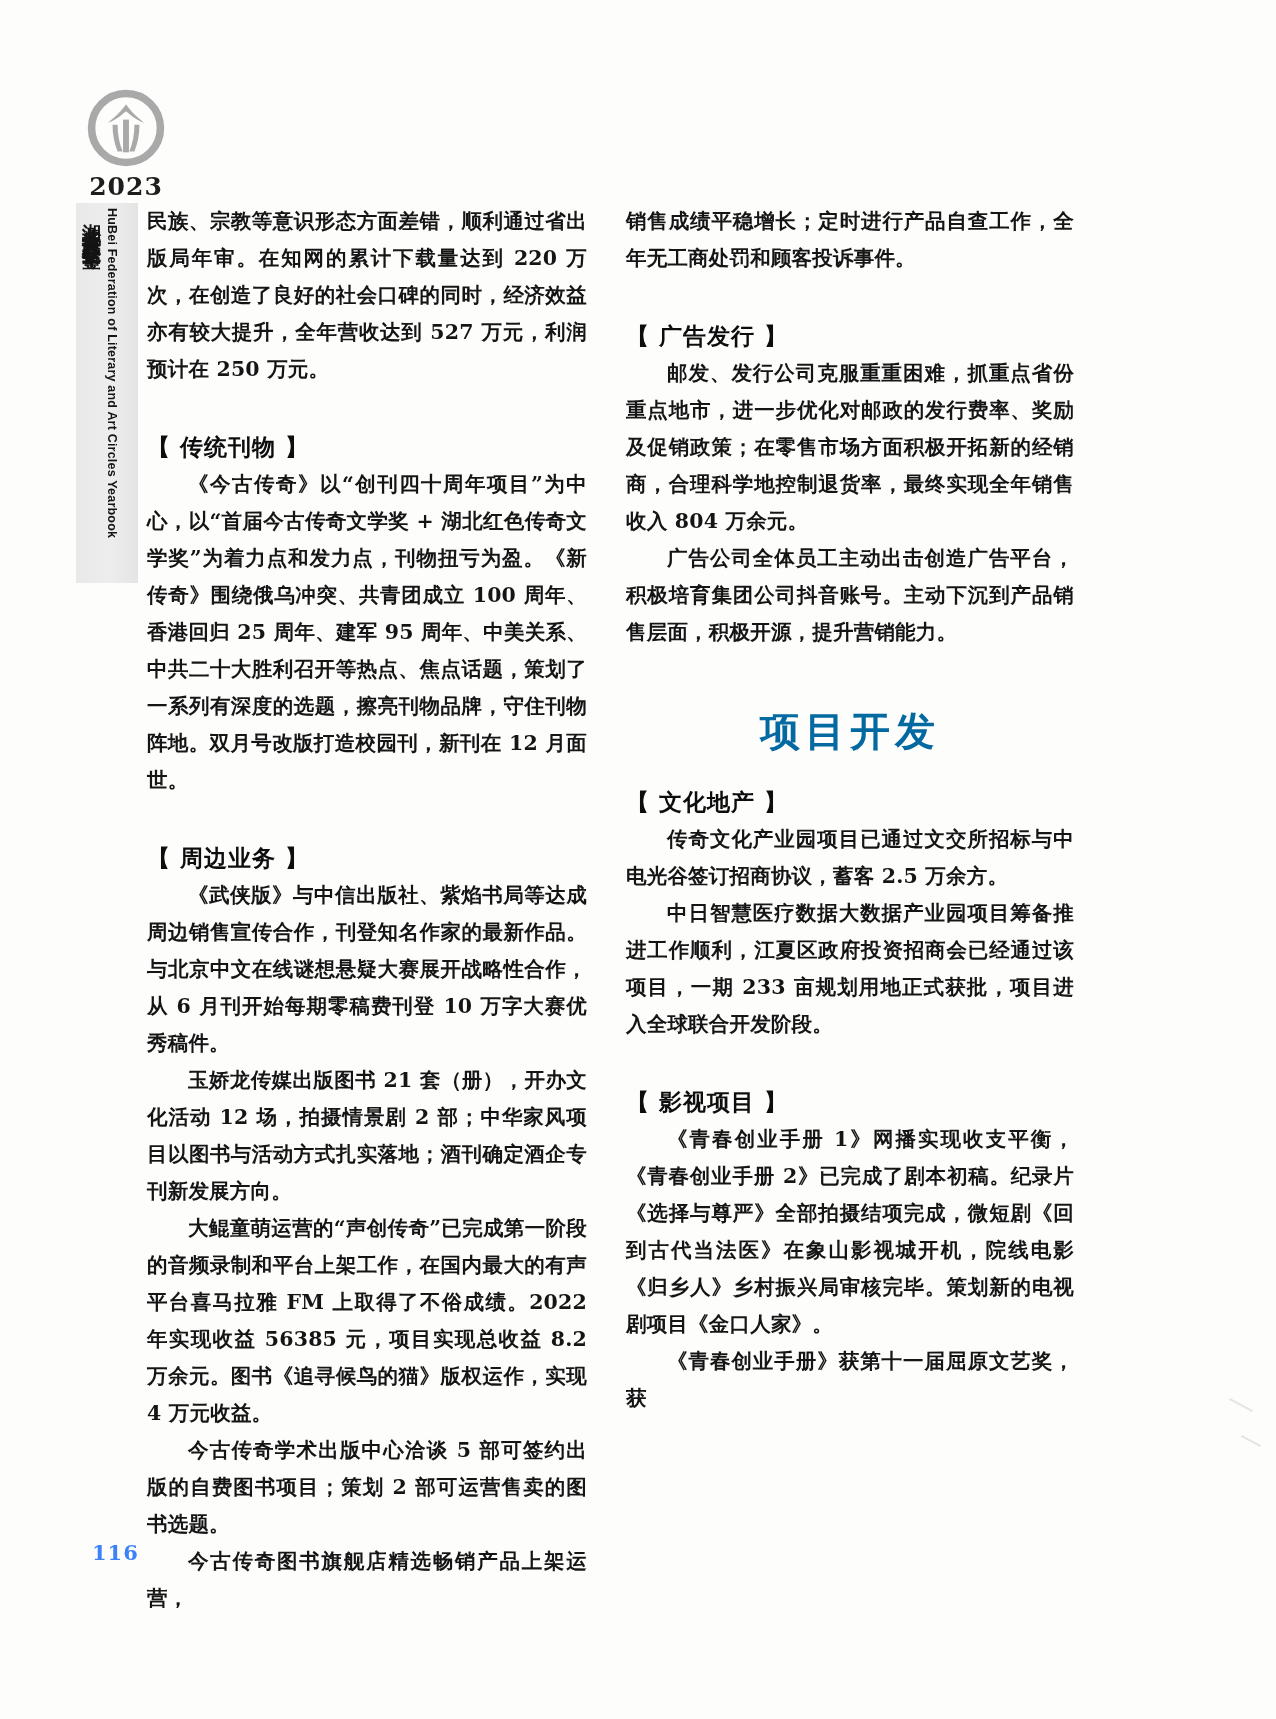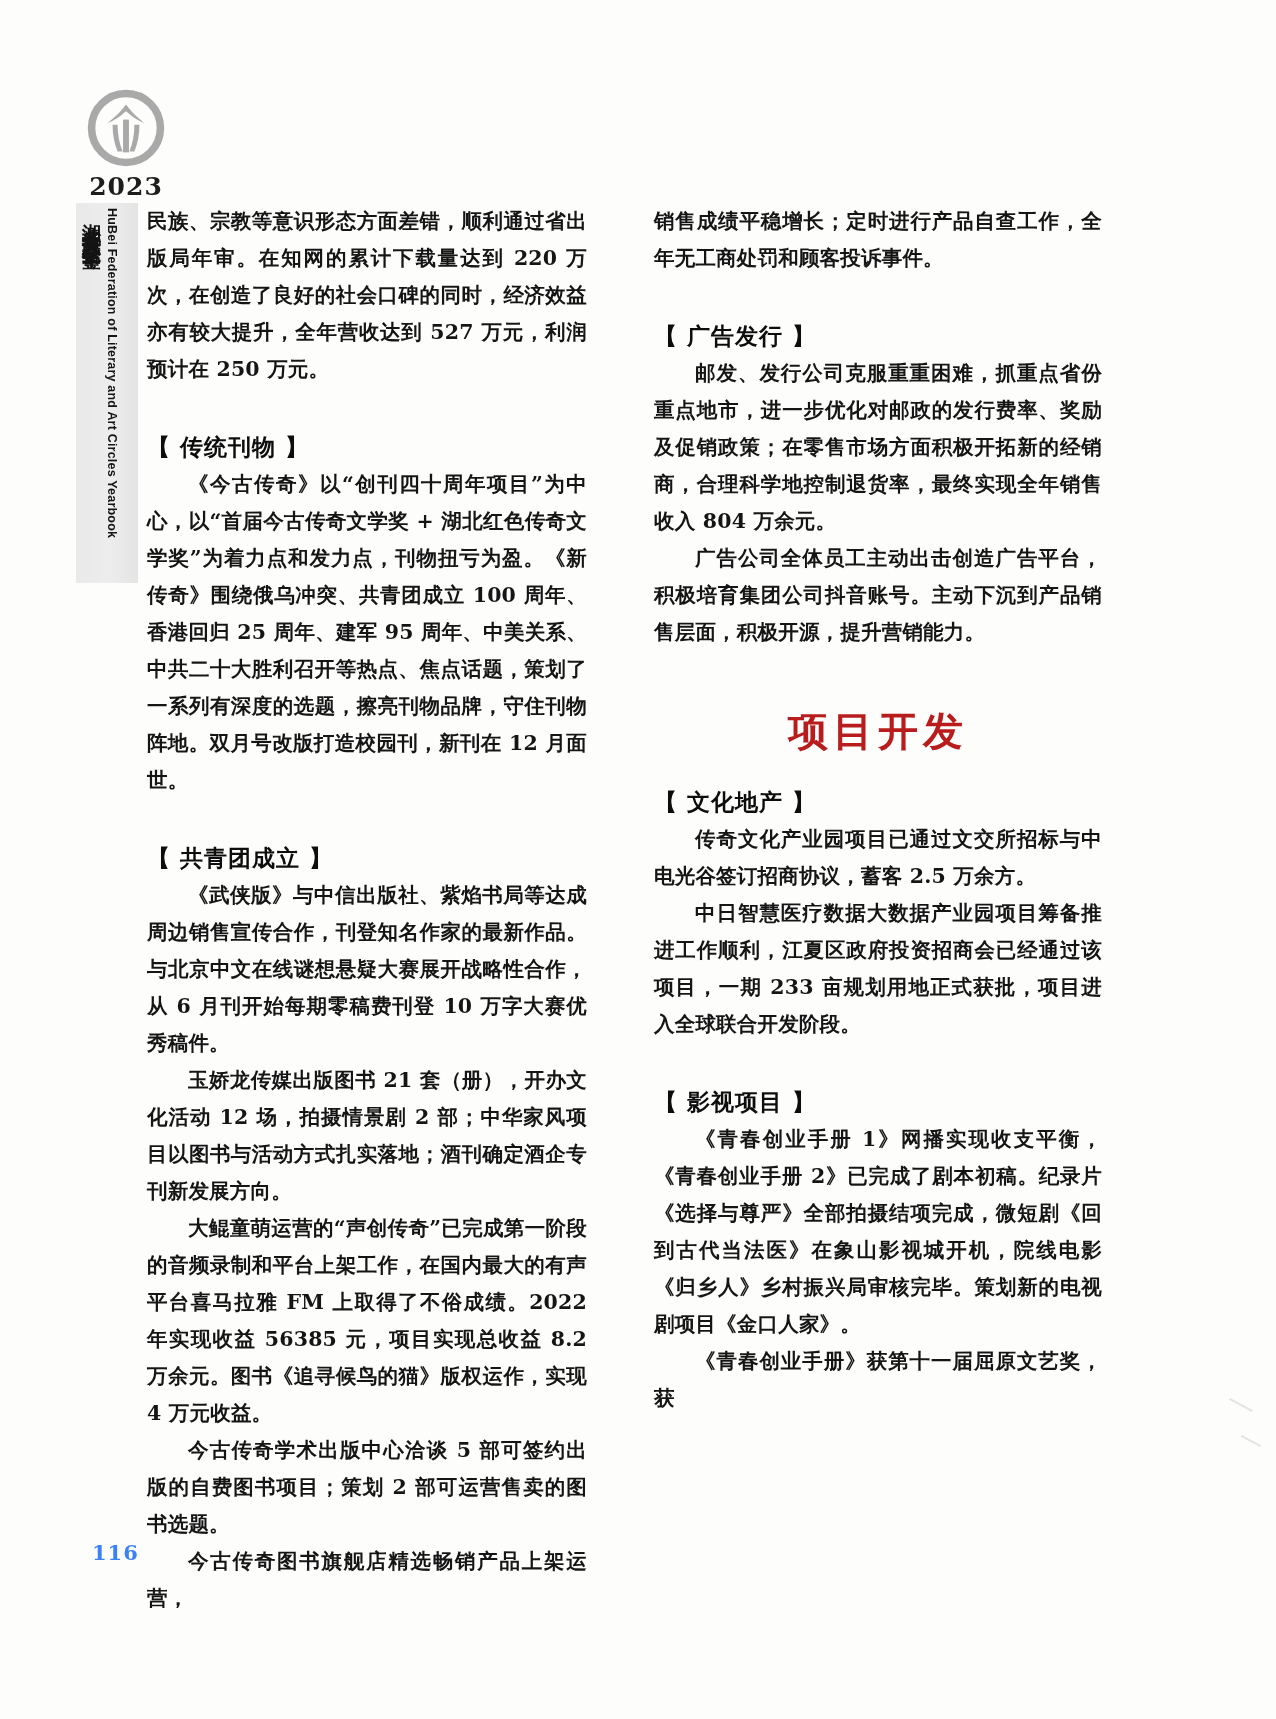--- a/index.html
+++ b/index.html
@@ -90,21 +90,21 @@
     position: absolute;
     top: 203px;
     width: 440px;
     font-size: 20.5px;
     line-height: 37px;
     text-align: justify;
     text-justify: inter-ideograph;
     color: #151515;
   }
   #col-left  { left: 147px; }
-  #col-right { left: 654px; width: 448px; }
+  #col-right { left: 626px; width: 448px; }
 
   p.para {
     margin: 0;
     text-indent: 2em;
     font-weight: 600;
     letter-spacing: 0.2px;
   }
   p.para.cont { text-indent: 0; }
 
   h3.sec-head {
@@ -119,21 +119,21 @@
   h3.sec-head.tight { margin-top: 20px; }
 
   h2.part-title {
     margin: 56px 0 30px 0;
     text-align: center;
     font-size: 40px;
     line-height: 48px;
     font-weight: 700;
     font-family: "DejaVu Sans", "Liberation Sans", sans-serif;
     letter-spacing: 5px;
-    color: #b91c1c;
+    color: #0369a1;
   }
 
   
   #folio {
     position: absolute;
     left: 92px;
     top: 1540px;
     font-family: "DejaVu Serif", "Liberation Serif", serif;
     font-weight: 700;
     font-size: 21px;
@@ -170,21 +170,21 @@
     <div id="sidebar-cn">湖北省文学艺术界联合会年鉴</div>
     <div id="sidebar-en">HuBei Federation of Literary and Art Circles Yearbook</div>
   </div>
 
   <div class="col" id="col-left">
     <p class="para cont">民族、宗教等意识形态方面差错，顺利通过省出版局年审。在知网的累计下载量达到 220 万次，在创造了良好的社会口碑的同时，经济效益亦有较大提升，全年营收达到 527 万元，利润预计在 250 万元。</p>
 
     <h3 class="sec-head">【 传统刊物 】</h3>
     <p class="para">《今古传奇》以“创刊四十周年项目”为中心，以“首届今古传奇文学奖 + 湖北红色传奇文学奖”为着力点和发力点，刊物扭亏为盈。《新传奇》围绕俄乌冲突、共青团成立 100 周年、香港回归 25 周年、建军 95 周年、中美关系、中共二十大胜利召开等热点、焦点话题，策划了一系列有深度的选题，擦亮刊物品牌，守住刊物阵地。双月号改版打造校园刊，新刊在 12 月面世。</p>
 
-    <h3 class="sec-head">【 共青团成立 】</h3>
+    <h3 class="sec-head">【 周边业务 】</h3>
     <p class="para">《武侠版》与中信出版社、紫焰书局等达成周边销售宣传合作，刊登知名作家的最新作品。与北京中文在线谜想悬疑大赛展开战略性合作，从 6 月刊开始每期零稿费刊登 10 万字大赛优秀稿件。</p>
     <p class="para">玉娇龙传媒出版图书 21 套（册），开办文化活动 12 场，拍摄情景剧 2 部；中华家风项目以图书与活动方式扎实落地；酒刊确定酒企专刊新发展方向。</p>
     <p class="para">大鲲童萌运营的“声创传奇”已完成第一阶段的音频录制和平台上架工作，在国内最大的有声平台喜马拉雅 FM 上取得了不俗成绩。2022 年实现收益 56385 元，项目实现总收益 8.2 万余元。图书《追寻候鸟的猫》版权运作，实现 4 万元收益。</p>
     <p class="para">今古传奇学术出版中心洽谈 5 部可签约出版的自费图书项目；策划 2 部可运营售卖的图书选题。</p>
     <p class="para">今古传奇图书旗舰店精选畅销产品上架运营，</p>
   </div>
 
   <div class="col" id="col-right">
     <p class="para cont">销售成绩平稳增长；定时进行产品自查工作，全年无工商处罚和顾客投诉事件。</p>
 

